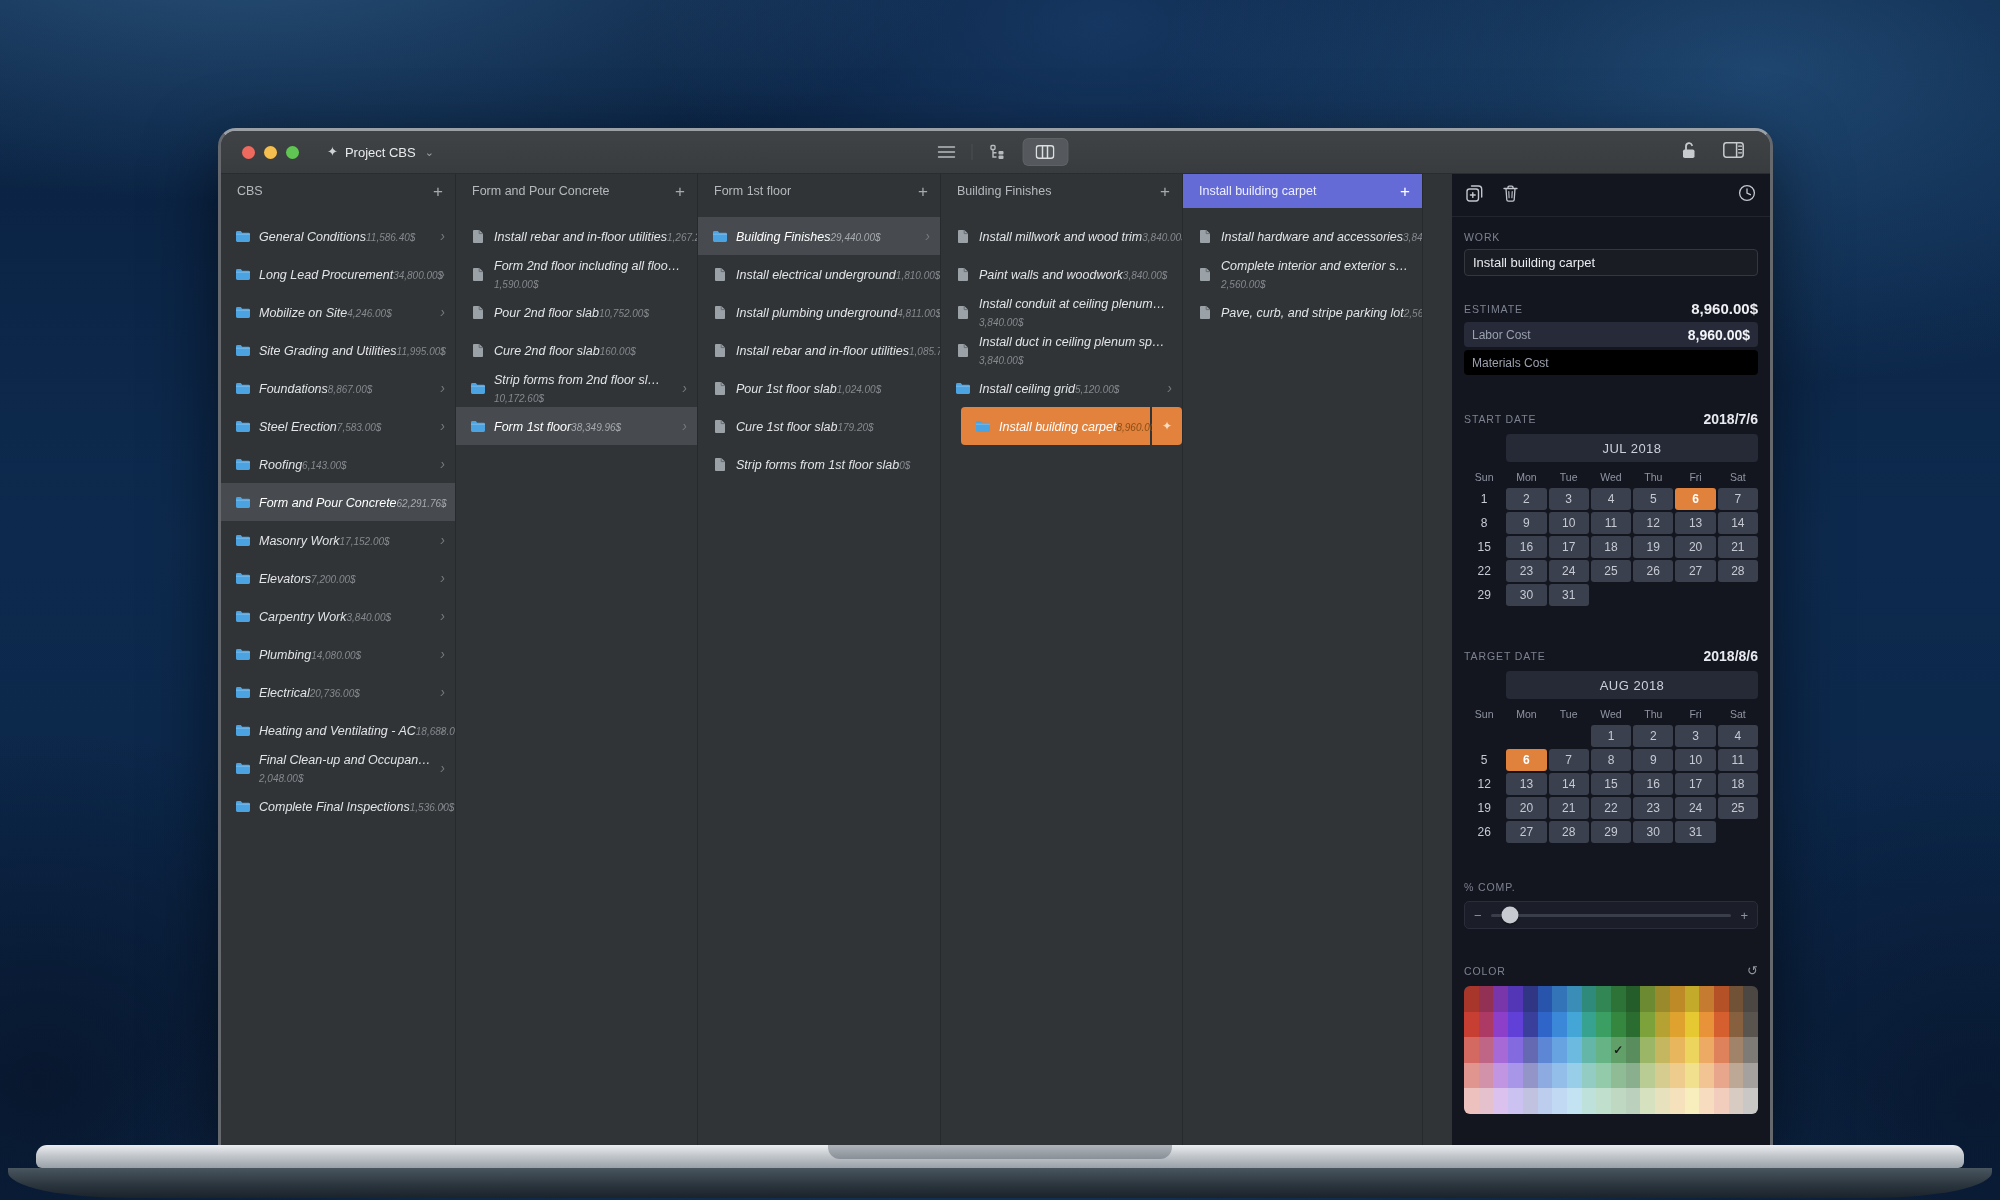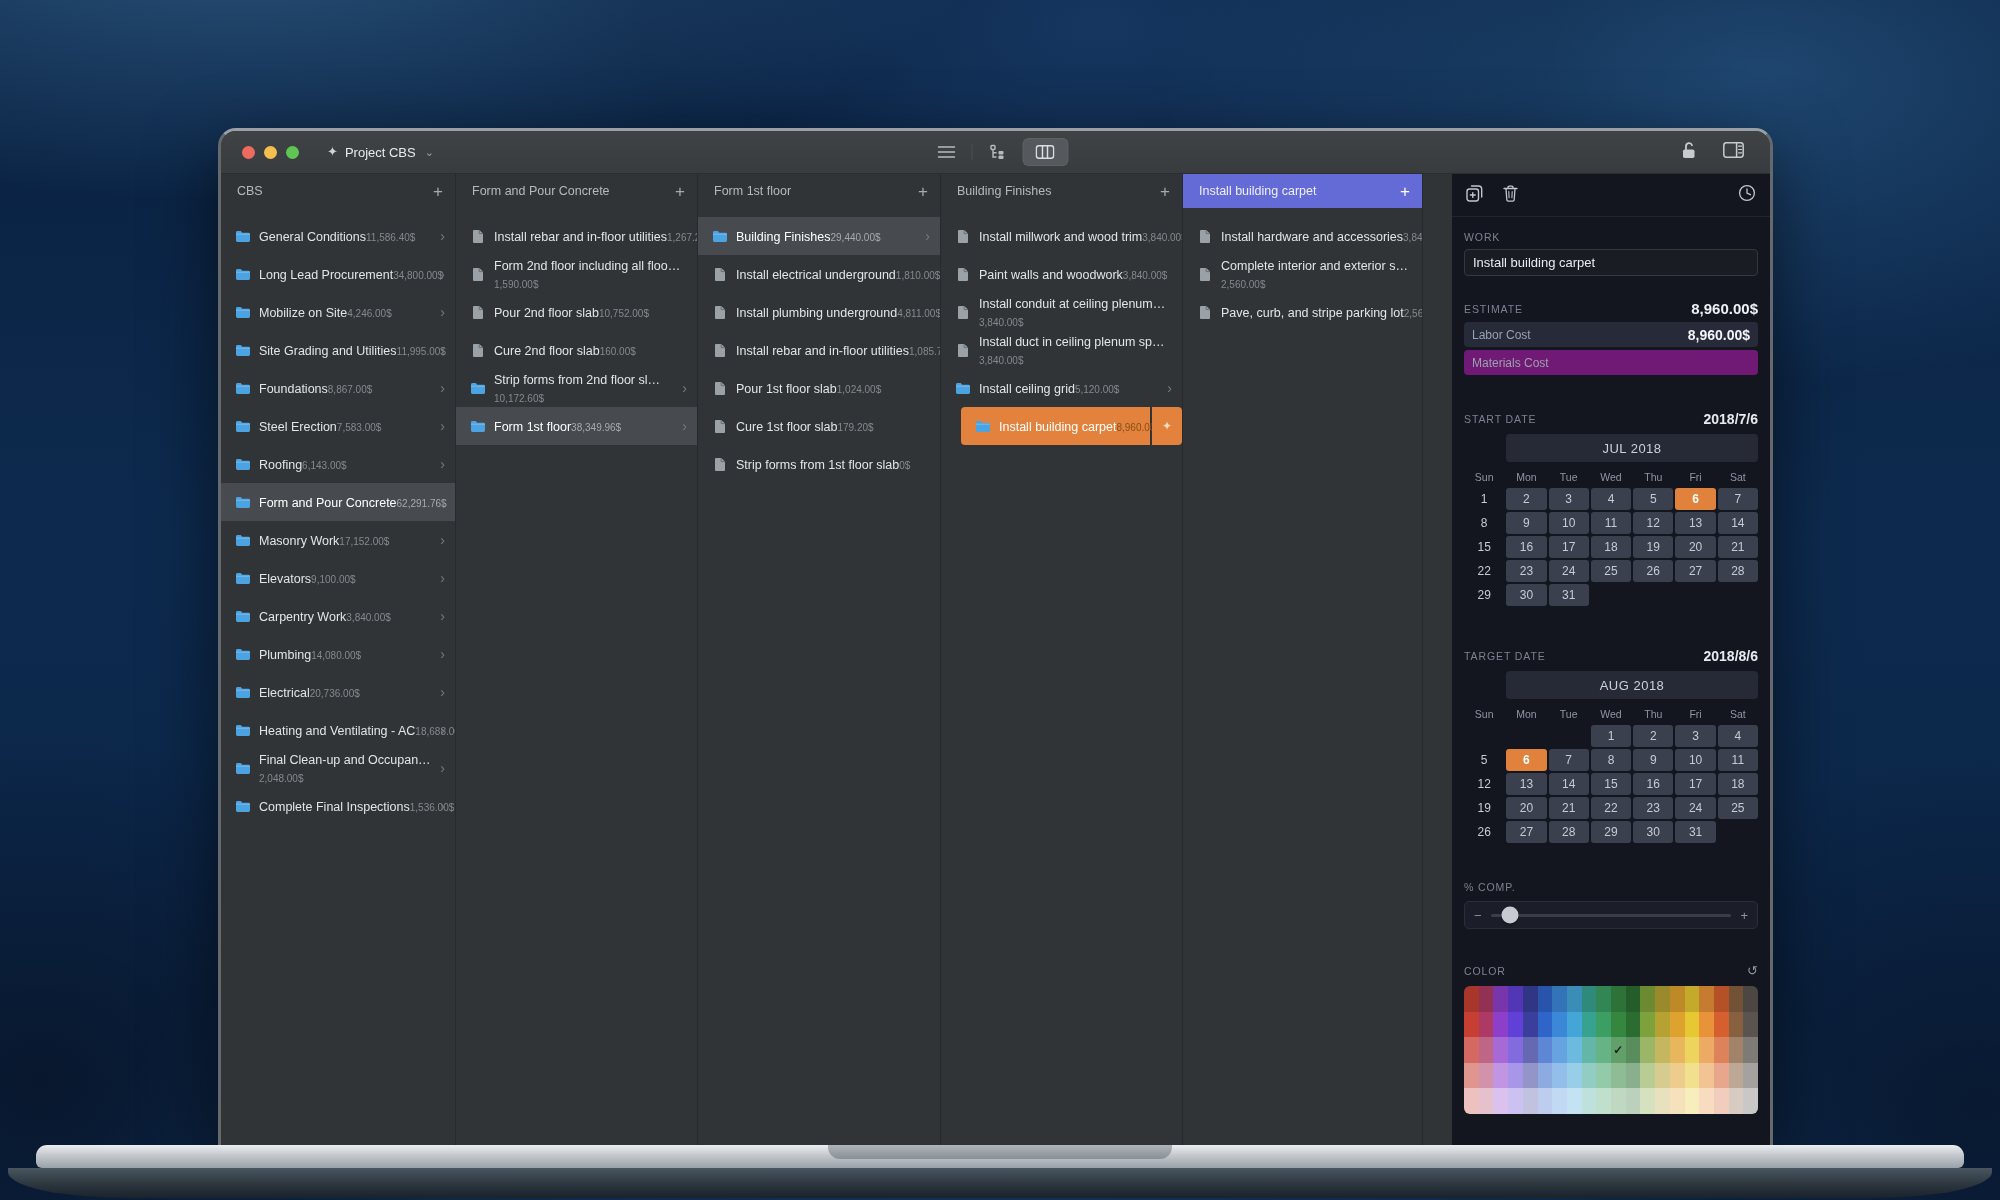--- a/index.html
+++ b/index.html
@@ -37,21 +37,21 @@
   
   .content{display:flex;height:975px;}
   .col{background:#313437;border-right:1px solid #272a2c;display:flex;flex-direction:column;box-sizing:border-box;overflow:hidden;}
   .col-head{height:34px;min-height:34px;display:flex;align-items:center;padding:0 12px 0 16px;}
   .col-head .ct{flex:1;color:#b5b9bd;font-size:12.5px;white-space:nowrap;overflow:hidden;text-overflow:ellipsis;}
   .col-head .plus{color:#a6aaae;font-size:17px;line-height:17px;cursor:default;}
   .col-head.accent{background:#646ad6;}
   .col-head.accent .ct{color:#eef0ff;}
   .col-head.accent .plus{color:#fff;}
   .col-body{padding-top:9px;flex:1;overflow:hidden;}
-  .item{height:38px;display:flex;align-items:center;padding:0 10px 0 13px;}
+  .item{height:38px;display:flex;align-items:center;padding:0 10px 0 13px;font-style:italic;}
   .icn{width:17px;min-width:17px;display:flex;justify-content:center;margin-right:8px;}
   .itx{flex:1;min-width:0;}
   .itx .t{font-size:12.5px;color:#e2e4e6;line-height:14px;white-space:nowrap;overflow:hidden;text-overflow:ellipsis;}
   .itx .v{font-size:10px;color:#85898e;line-height:13px;white-space:nowrap;overflow:hidden;text-overflow:ellipsis;}
   .chev{color:#76797d;font-size:14px;margin-left:6px;}
   .item.selg{background:#474b4f;}
   .item.selg .t{color:#fff}.item.selg .v{color:#a6abb0}
   .row-orange{display:flex;background:#313437;padding-left:20px;}
   .row-orange .item{flex:1;min-width:0;background:#e2823c;border-radius:4px 0 0 4px;}
   .row-orange .item .t{color:#fff}.row-orange .item .v{color:#8a4f17}
@@ -68,21 +68,21 @@
   .dlabelrow .dval{margin-left:auto;color:#e8eaf0;font-size:14px;font-weight:bold;}
   .work-input{width:100%;box-sizing:border-box;margin-top:6px;height:27px;background:#1a1c24;
     border:1px solid #35373f;border-radius:4px;color:#e9ebef;font-size:13px;padding:0 8px;
     font-family:"Liberation Sans",sans-serif;outline:none;}
   .est-row{display:flex;align-items:center;margin-top:24px;}
   .est-row .dval{margin-left:auto;color:#eef0f4;font-size:15px;font-weight:bold;}
   .cost-row{display:flex;align-items:center;height:25px;border-radius:4px;background:#262a39;
     padding:0 8px;margin-top:3px;justify-content:center;}
   .cost-row .cl{color:#9aa0ad;font-size:12px;}
   .cost-row .cv{margin-left:auto;color:#f2f4f8;font-size:14px;font-weight:bold;}
-  .cost-row.empty{background:#701a75;}
+  .cost-row.empty{background:#000000;}
   .cal{margin-top:7px;}
   .cal-month{height:28px;background:#262a37;border-radius:4px;display:flex;align-items:center;justify-content:center;
     color:#ccd0da;font-size:13px;letter-spacing:.5px;margin-left:42px;}
   .cal-dow{display:grid;grid-template-columns:repeat(7,1fr);gap:2px;margin-top:6px;}
   .cal-dow div{text-align:center;color:#8f95a3;font-size:10.5px;padding:3px 0;}
   .cal-grid{display:grid;grid-template-columns:repeat(7,1fr);gap:2px;margin-top:2px;}
   .day{height:22px;border-radius:3px;background:#3b404e;color:#c6cad4;font-size:12px;
     display:flex;align-items:center;justify-content:center;}
   .day.sun{background:transparent;}
   .day.blank{background:transparent;}
@@ -274,21 +274,21 @@
               <span class="itx"><span class="t">Masonry Work</span><span class="v">17,152.00$</span></span>
               <span class="chev">›</span>
             </div>
             <div class="item">
               <span class="icn">
                 <svg width="16" height="13" viewBox="0 0 16 13">
                   <path d="M1 2.4 A1.4 1.4 0 0 1 2.4 1 h3.4 l1.4 1.8 h6.4 A1.4 1.4 0 0 1 15 4.2 v6.4 A1.4 1.4 0 0 1 13.6 12 h-11.2 A1.4 1.4 0 0 1 1 10.6 Z" fill="#4ba3e2"></path>
                   <path d="M1 4.2 h14" stroke="rgba(255,255,255,0.35)" stroke-width="0.8"></path>
                 </svg>
               </span>
-              <span class="itx"><span class="t">Elevators</span><span class="v">9,100.00$</span></span>
+              <span class="itx"><span class="t">Elevators</span><span class="v">7,200.00$</span></span>
               <span class="chev">›</span>
             </div>
             <div class="item">
               <span class="icn">
                 <svg width="16" height="13" viewBox="0 0 16 13">
                   <path d="M1 2.4 A1.4 1.4 0 0 1 2.4 1 h3.4 l1.4 1.8 h6.4 A1.4 1.4 0 0 1 15 4.2 v6.4 A1.4 1.4 0 0 1 13.6 12 h-11.2 A1.4 1.4 0 0 1 1 10.6 Z" fill="#4ba3e2"></path>
                   <path d="M1 4.2 h14" stroke="rgba(255,255,255,0.35)" stroke-width="0.8"></path>
                 </svg>
               </span>
               <span class="itx"><span class="t">Carpentry Work</span><span class="v">3,840.00$</span></span>

